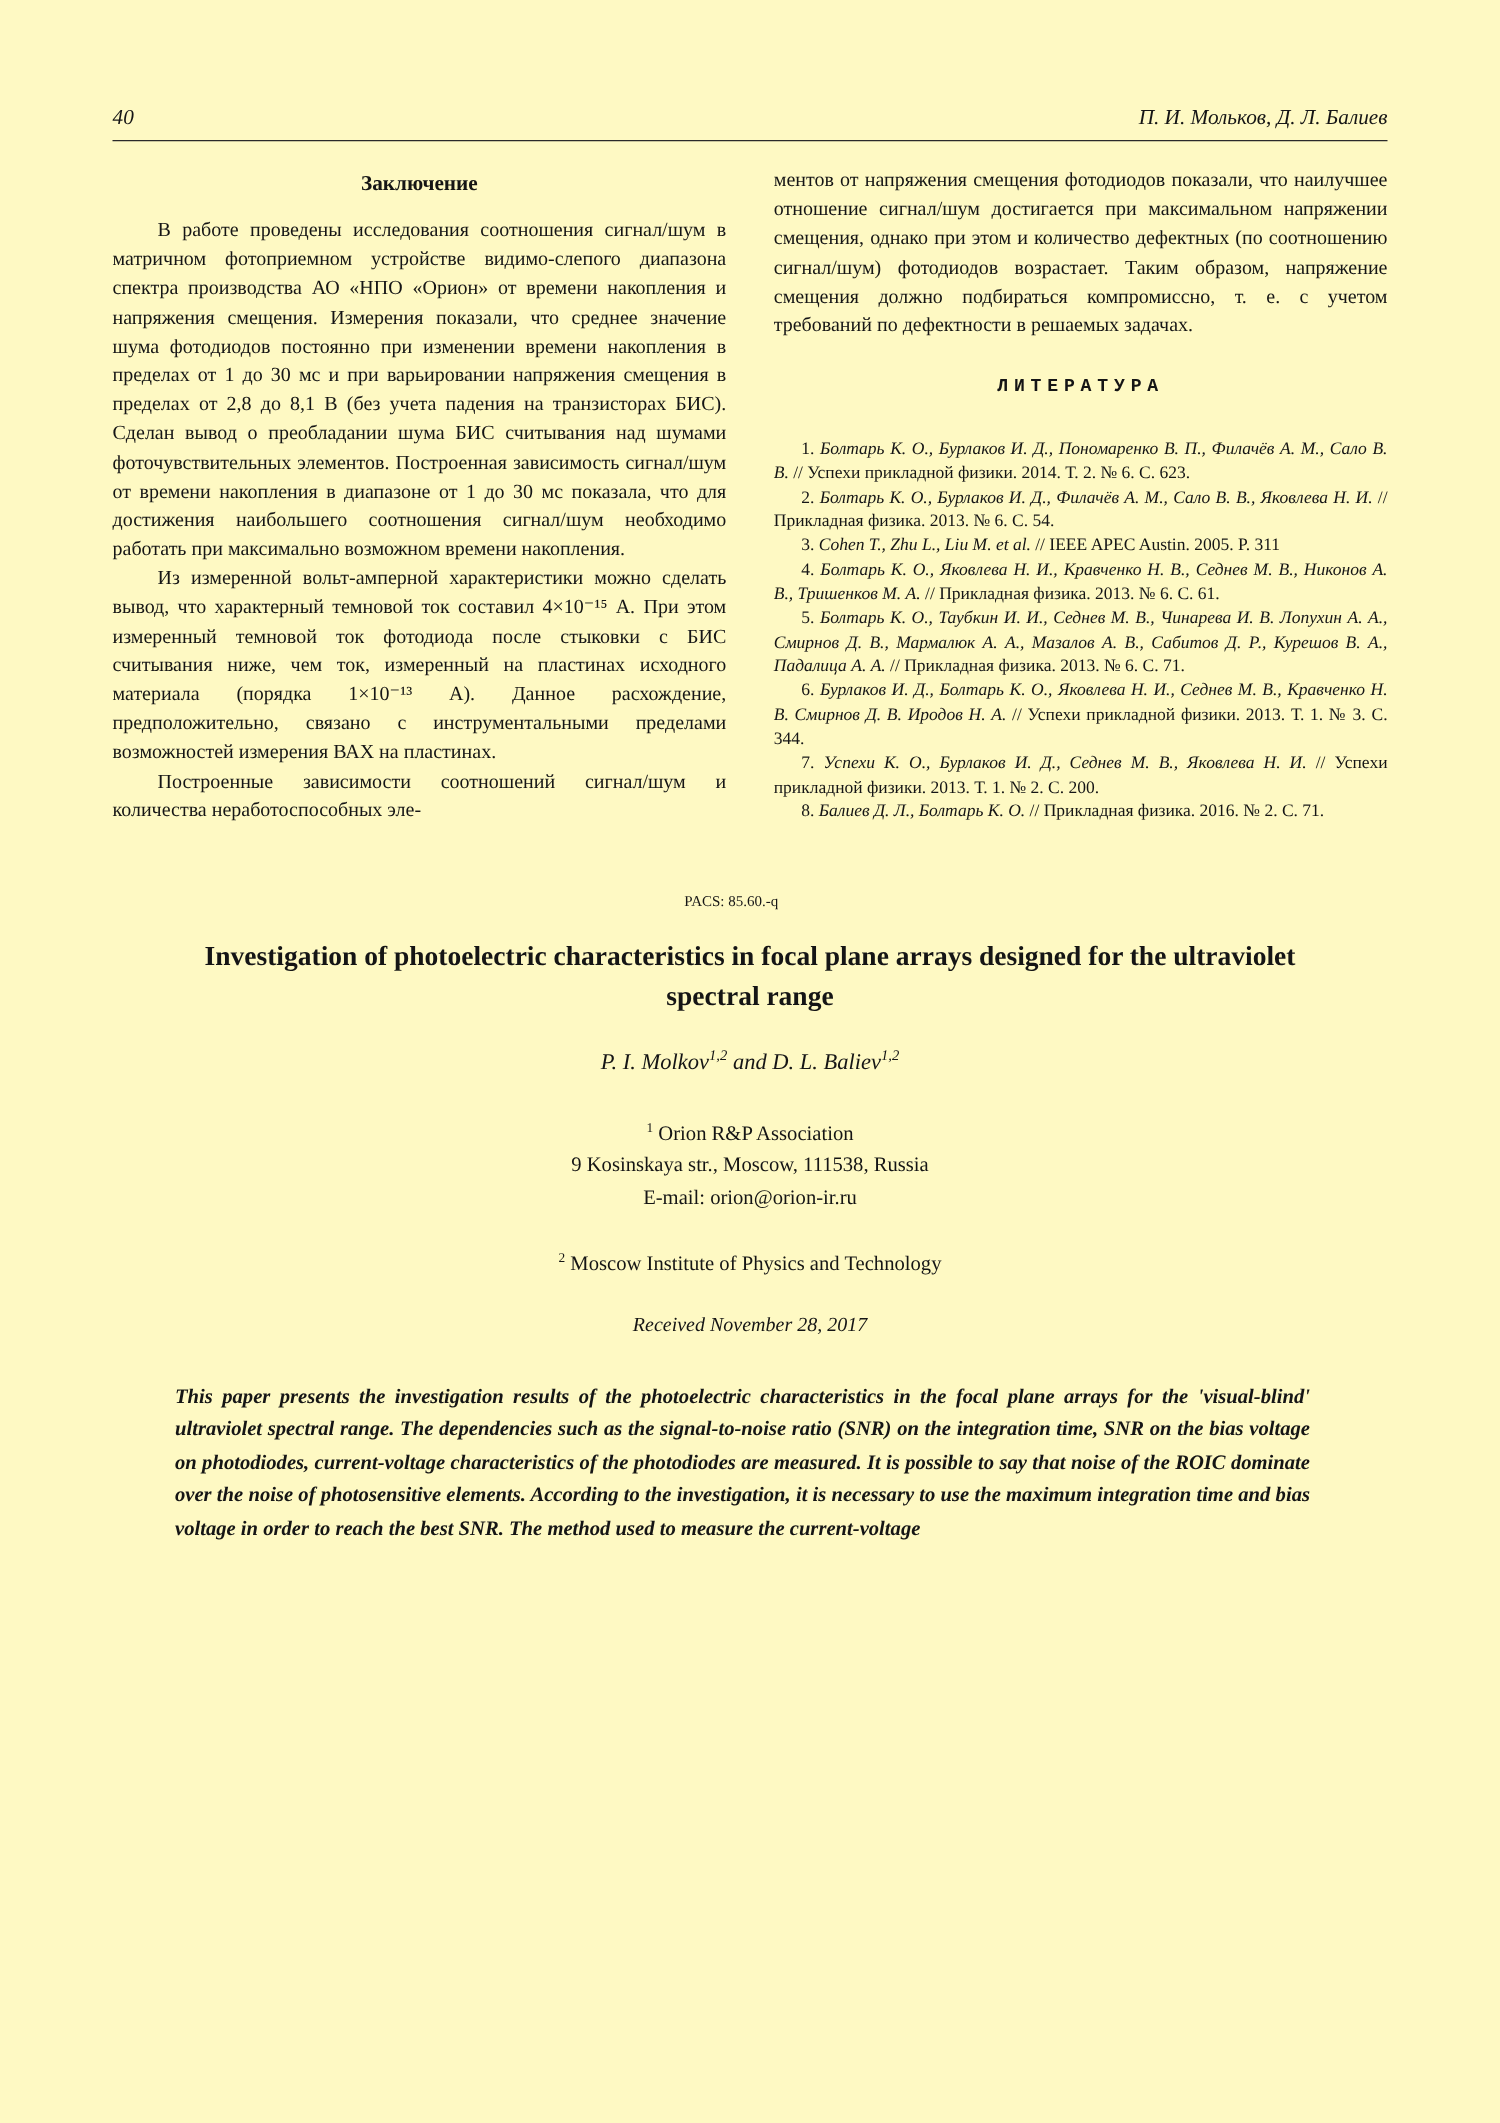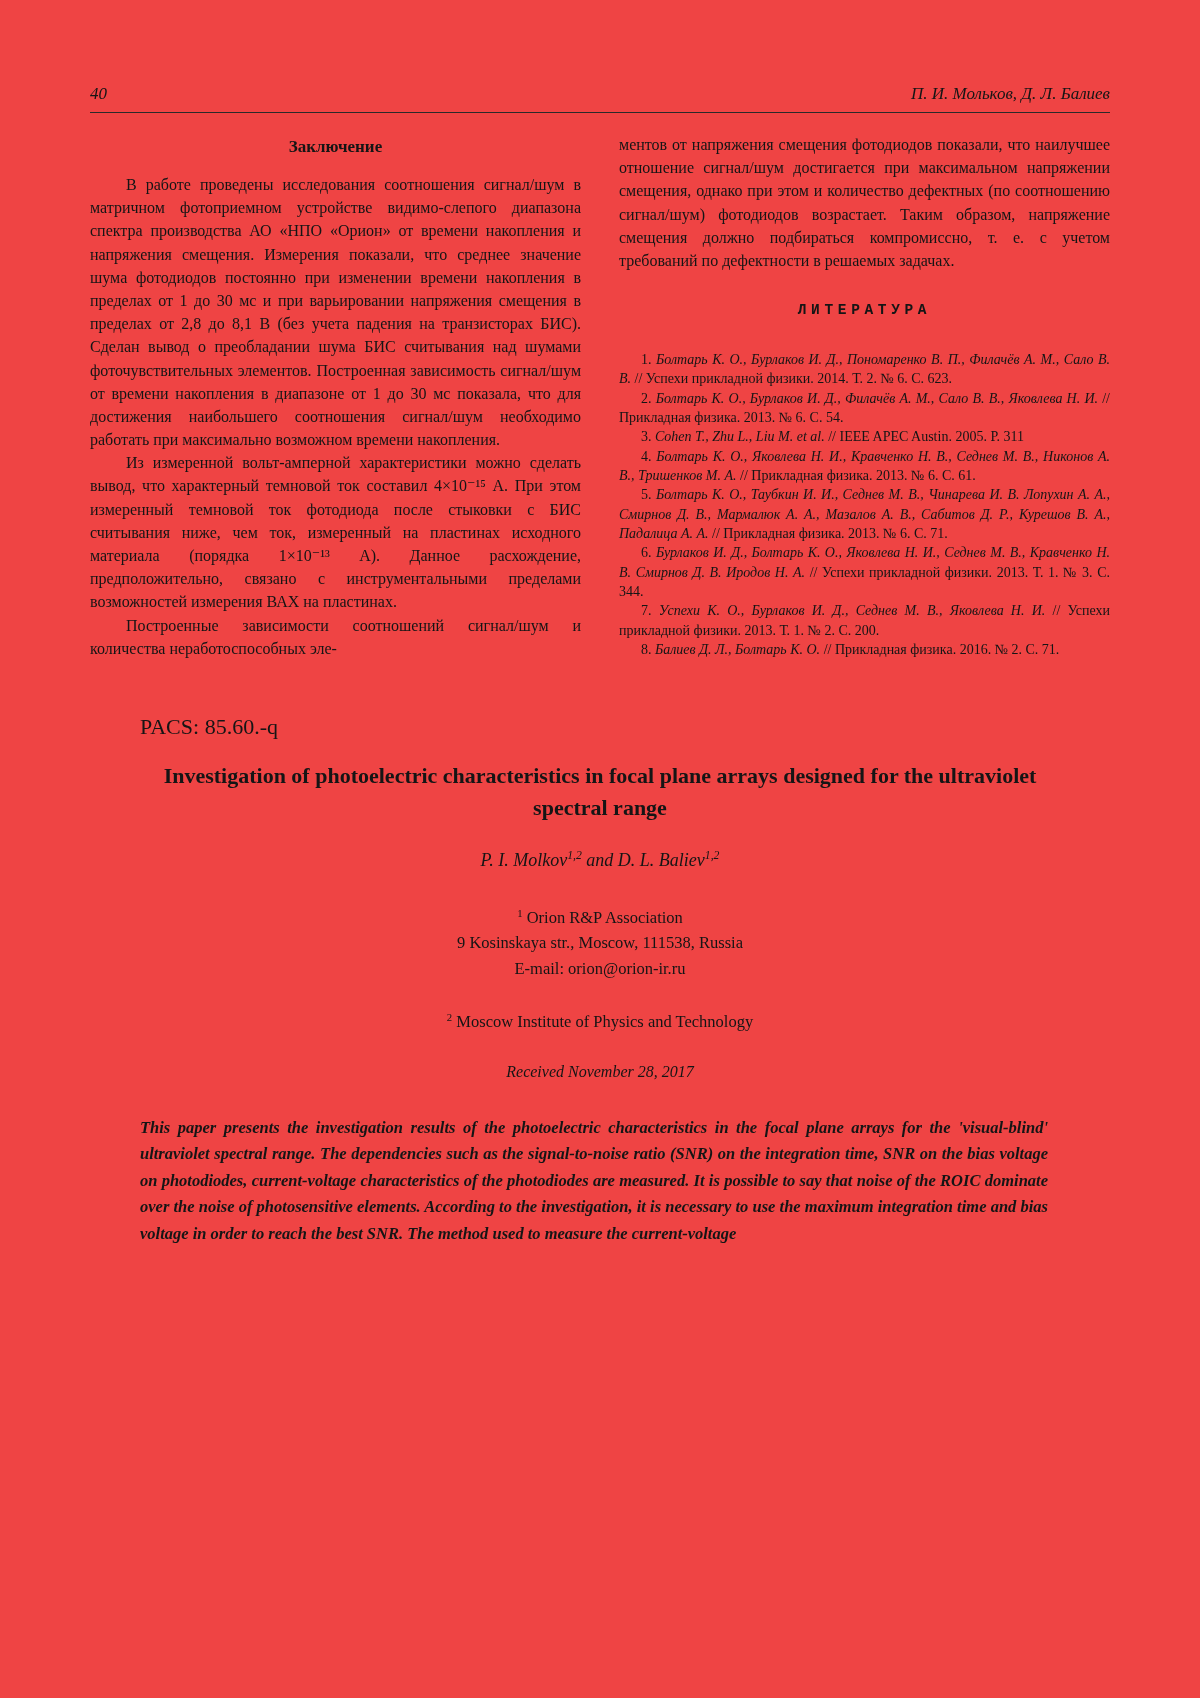--- a/index.html
+++ b/index.html
@@ -1,39 +1,39 @@
 <!DOCTYPE html>
 <html lang="ru"><head>
 <meta charset="utf-8">
 <style>
   * { box-sizing: border-box; }
   html, body { margin: 0; padding: 0; background: #ffffff; }
   .page {
-    width: 1200px; height: 1698px; background: #ef4444; color: #151515;
+    width: 1200px; height: 1698px; background: #fef9c3; color: #151515;
     font-family: "Liberation Serif", "DejaVu Serif", serif;
     padding: 84px 90px 0; overflow: hidden; position: relative;
   }
   .header {
     display: flex; justify-content: space-between; align-items: baseline;
     font-size: 17px; font-style: italic; padding-bottom: 8px;
   }
   .header-divider { border-top: 1.6px solid #2a2a2a; height: 0; }
   .columns { display: flex; gap: 38px; margin-top: 20px; }
   .col { flex: 1 1 0; min-width: 0; }
   .section-heading { font-size: 17px; font-weight: bold; text-align: center; margin: 4px 0 16px; }
   p.body { font-size: 16px; line-height: 1.45; text-align: justify; margin: 0; }
   p.body.indent { text-indent: 36px; }
   .refs-heading {
     font-size: 14.5px; font-weight: bold; text-align: center;
     letter-spacing: 0.32em; margin: 30px 0 32px; font-family: Liberation Mono, monospace;
   }
   p.ref { font-size: 14px; line-height: 1.38; text-align: justify; margin: 0; text-indent: 22px; }
   .it { font-style: italic; }
   .english { margin-top: 54px; padding: 0 50px; }
-  .pacs { text-align: left; font-size: 22px; margin: 0 30px 20px 0; }
+  .pacs { text-align: center; font-size: 12px; margin: 0 30px 20px 0; }
   .title { font-size: 22px; font-weight: bold; text-align: center; line-height: 1.45; margin: 0 0 26px; }
   .authors { font-size: 18px; font-style: italic; text-align: center; margin: 0 0 34px; }
   .affil { text-align: center; font-size: 16.5px; line-height: 1.55; margin: 0 0 28px; }
   .affil p { margin: 0; }
   .received { font-size: 16px; font-style: italic; text-align: center; margin: 4px 0 34px; }
   .abstract {
     font-size: 16.5px; font-weight: bold; font-style: italic; line-height: 1.6;
     text-align: justify; margin: 0 12px 0 0;
   }
   sup { font-size: 0.65em; line-height: 0; }

